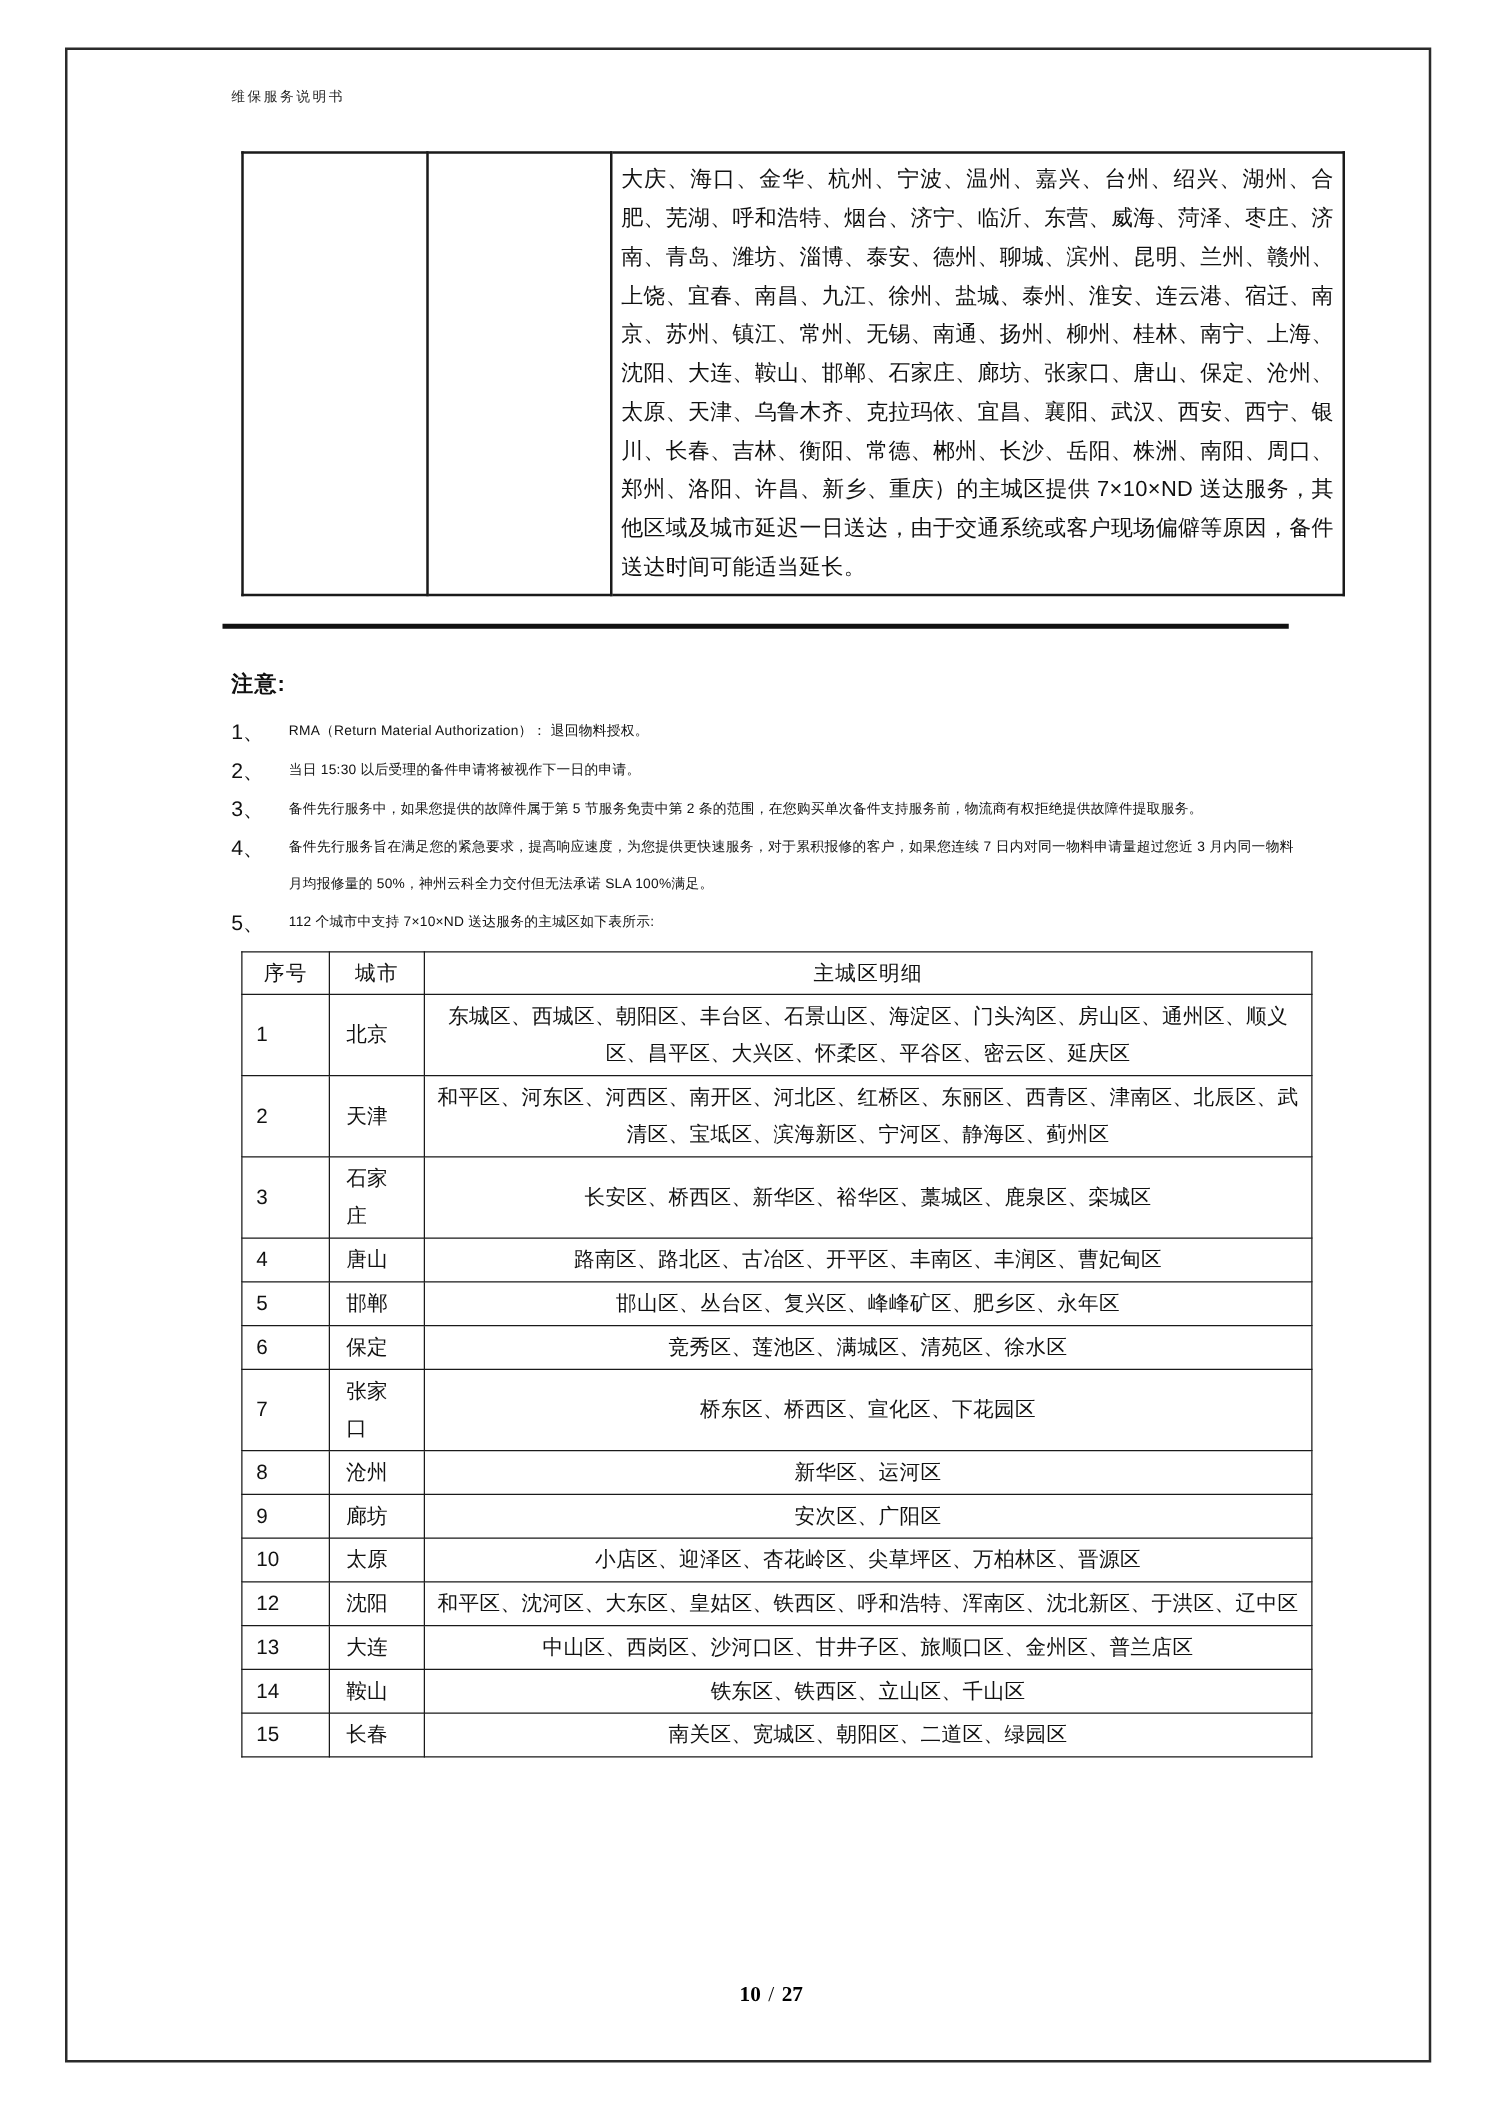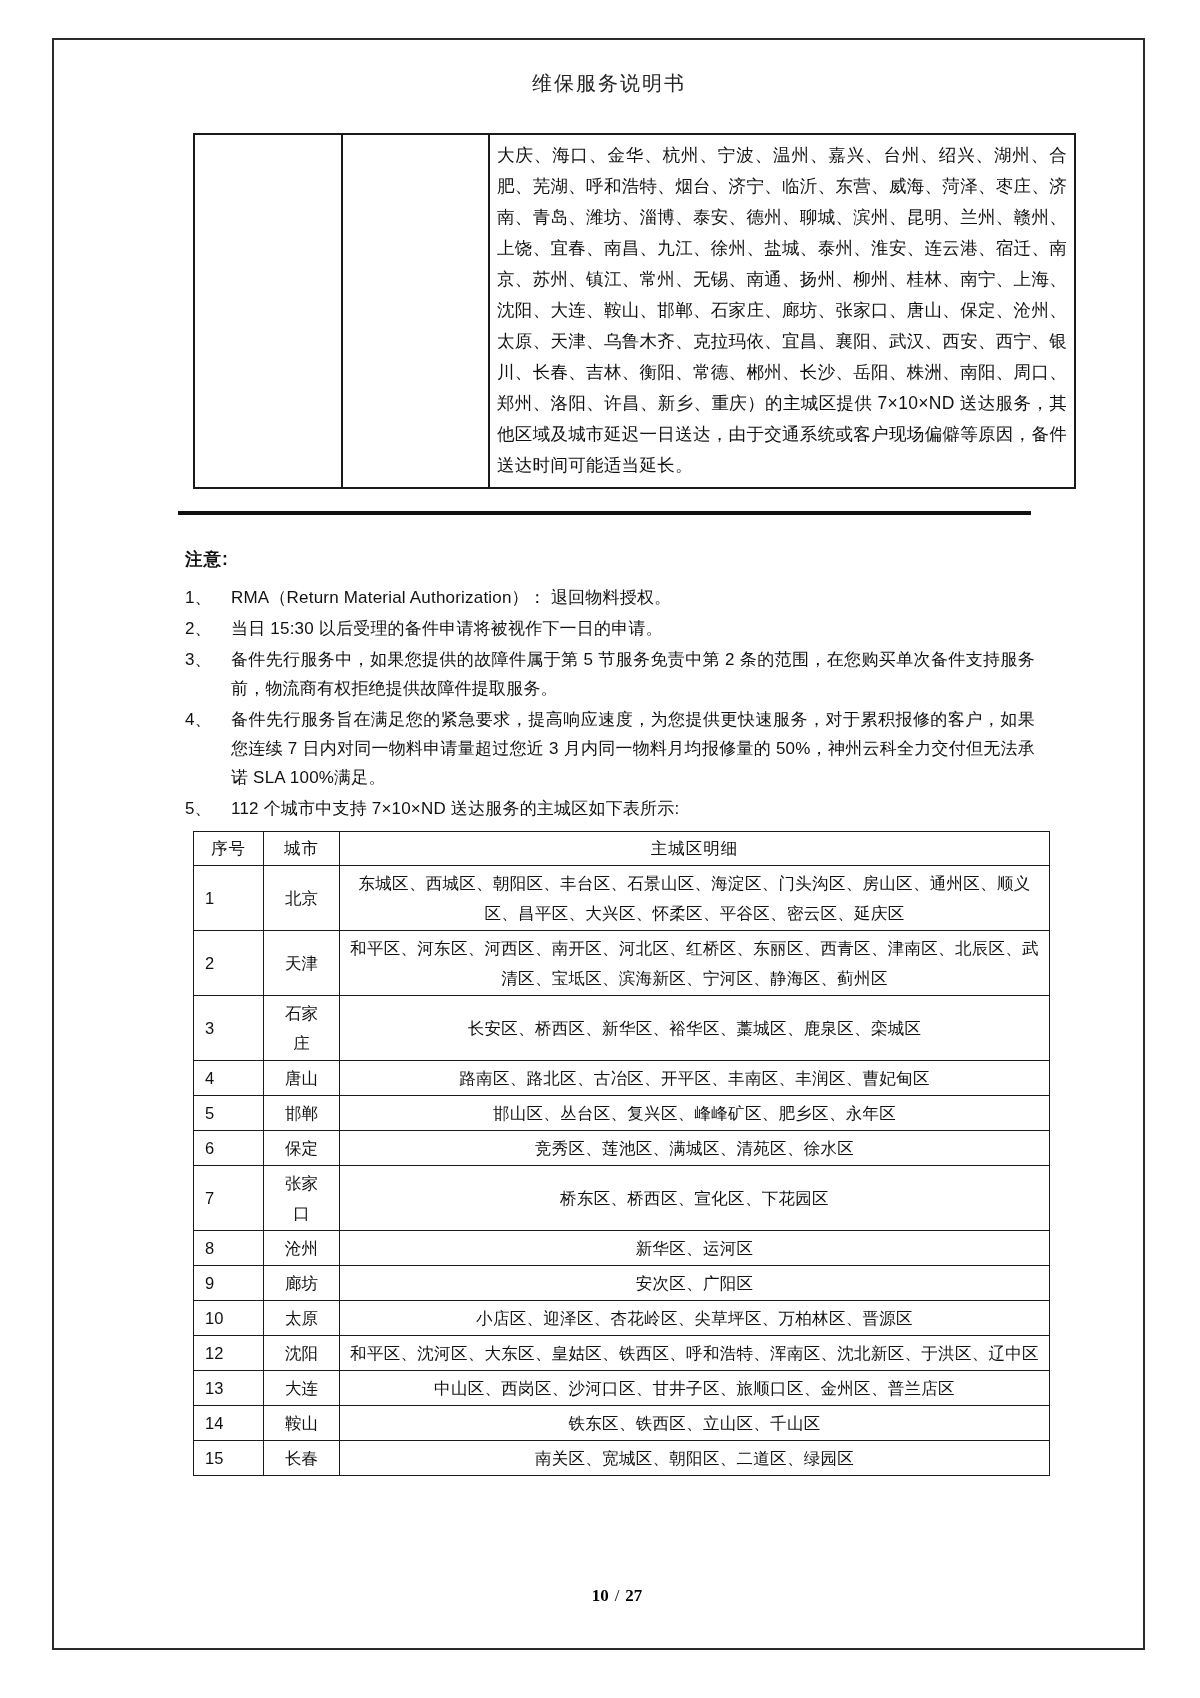--- a/index.html
+++ b/index.html
@@ -17,24 +17,24 @@
     width:1089px;height:1608px;
     border:2px solid #2b2b2b;
   }
   .content{
     position:absolute;
     left:185px;top:0;
     width:865px;
   }
   .doc-header{
     margin-top:70px;
-    text-align:center;
+    text-align:left;
     padding-right:17px;
     font-family:"Liberation Serif","DejaVu Serif",serif;
-    font-size:20px;
+    font-size:11px;
     letter-spacing:2px;
     color:#222;
   }
   
   table{border-collapse:collapse;}
   .top-table{
     margin:36px 0 0 8px;
     width:857px;
     table-layout:fixed;
   }
@@ -71,21 +71,21 @@
     align-items:flex-start;
     margin-bottom:2px;
   }
   .note-num{
     flex:0 0 46px;
     font-size:17px;
     line-height:29px;
   }
   .note-text{
     flex:1;
-    font-size:17px;
+    font-size:11px;
     line-height:29px;
     letter-spacing:0.2px;
     text-align:justify;
     text-justify:inter-ideograph;
   }
   
   .city-table{
     margin:8px 0 0 8px;
     width:857px;
     table-layout:fixed;
@@ -106,21 +106,21 @@
     font-size:16.5px;
     line-height:30px;
     vertical-align:middle;
   }
   .city-table td.no{
     padding:2px 4px 2px 11px;
     text-align:left;
   }
   .city-table td.city{
     padding:2px 13px;
-    text-align:center;
+    text-align:left;
   }
   .city-table td.districts{
     padding:2px 8px;
     text-align:center;
     letter-spacing:0.3px;
   }
   .page-footer{
     position:absolute;
     top:1586px;
     left:17px;

